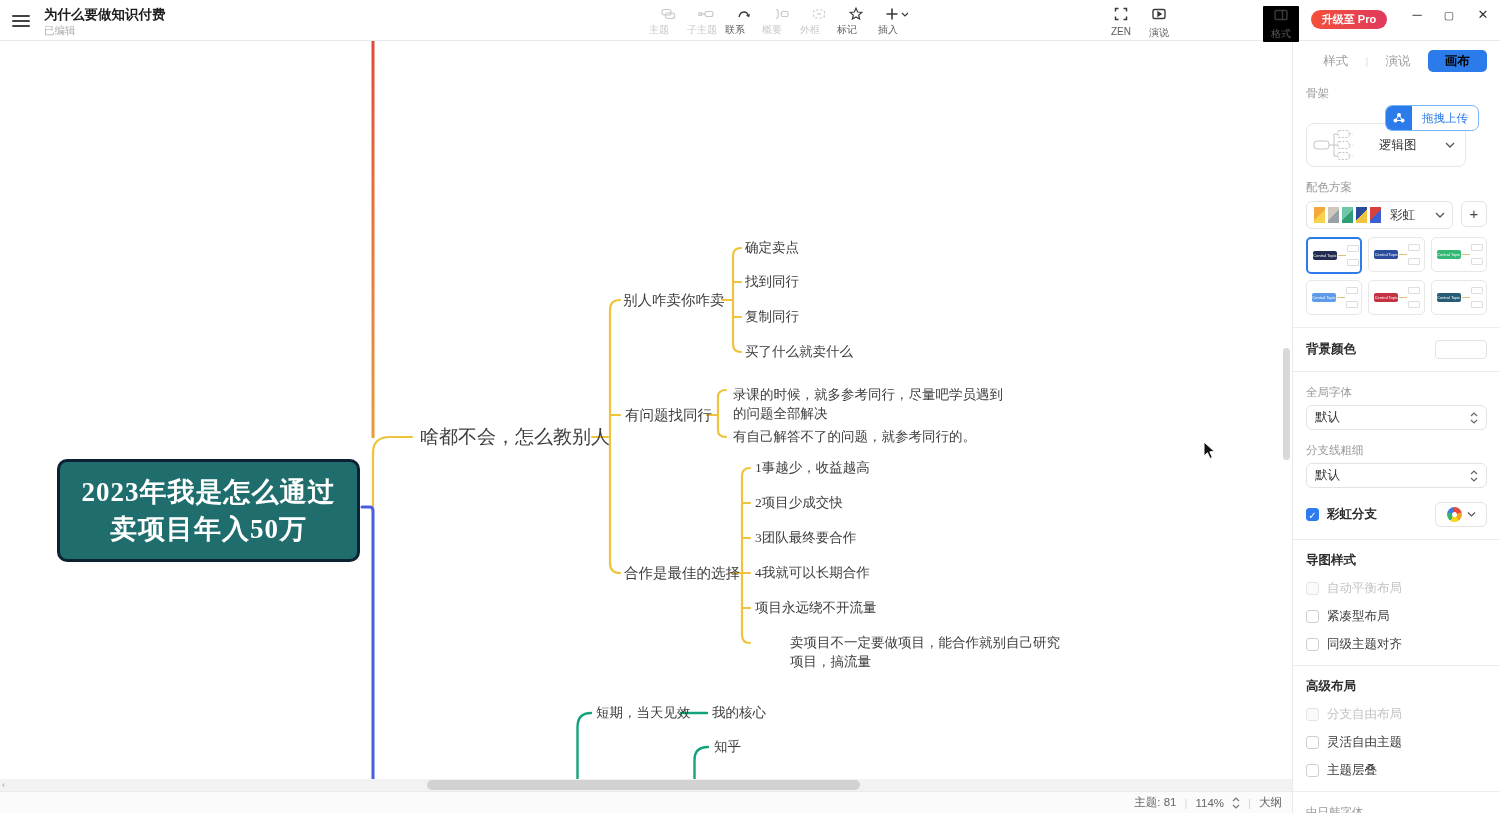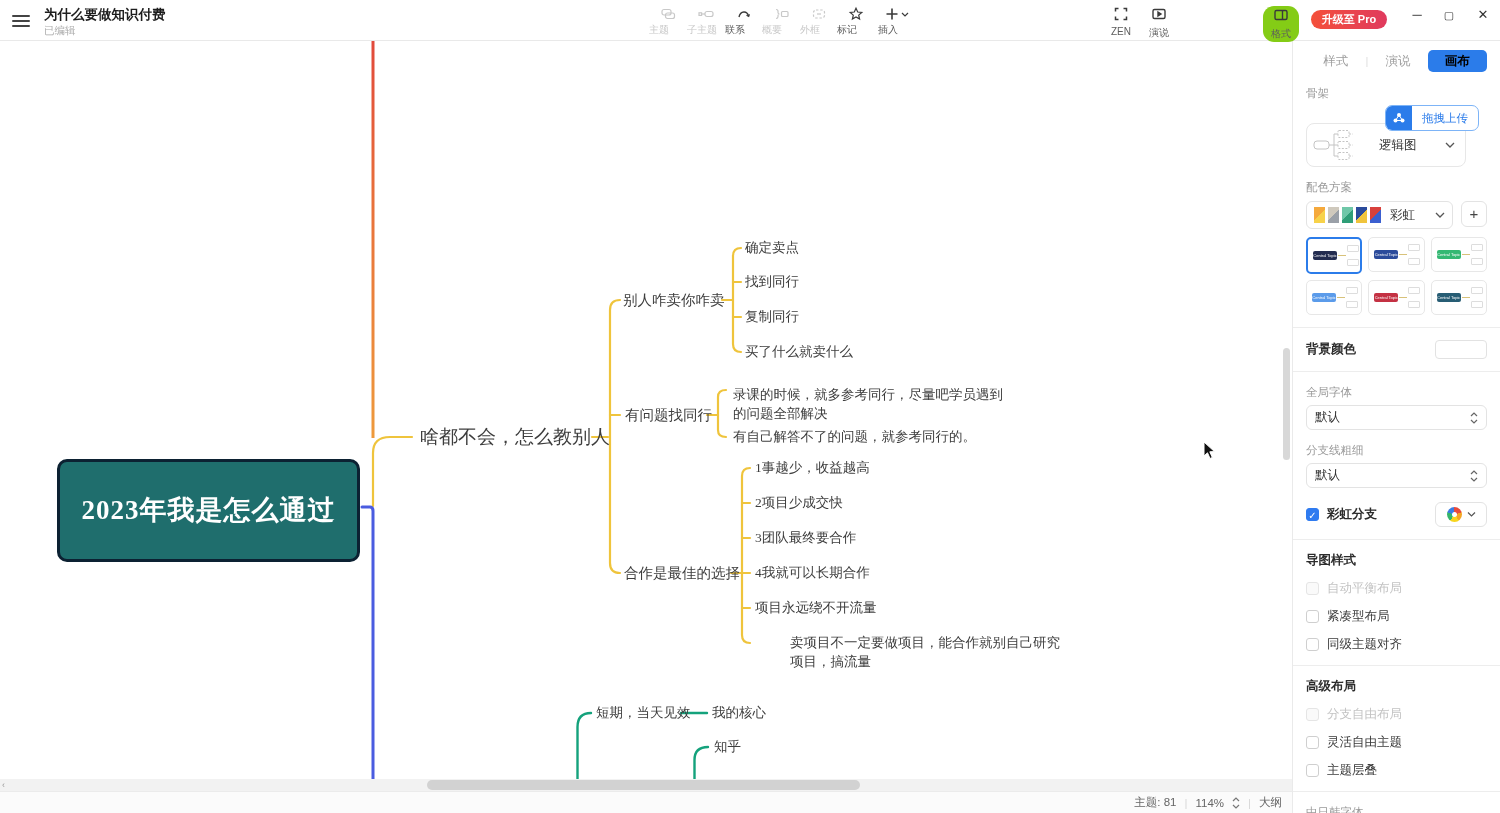--- a/index.html
+++ b/index.html
@@ -12,21 +12,21 @@
   .hamburger span{display:block;height:2px;background:#444;margin:3px 0;border-radius:1px;}
   .doc-title{position:absolute;left:44px;top:6px;}
   .doc-title .t{font-size:13.5px;font-weight:bold;color:#1d1d1d;}
   .doc-title .s{font-size:10.5px;color:#ababab;margin-top:0;}
   .tool{position:absolute;top:6px;width:38px;text-align:left;}
   .tool svg{display:block;margin:0 auto;}
   .tool .lbl{font-size:10px;color:#5c5c5c;margin-top:1px;}
   .tool.disabled .lbl{color:#c8c8c8;}
   .tool.disabled svg *{stroke:#c8c8c8 !important;fill:none;}
   .tb-right{position:absolute;top:6px;text-align:center;}
-  .fmt-active{background:#84cc16;border-radius:11px;}
+  .fmt-active{background:#000000;border-radius:1px;}
   .upgrade{position:absolute;left:1311px;top:10px;width:76px;height:19px;border-radius:10px;
            background:linear-gradient(90deg,#f4503a,#e03a5e);color:#fff;font-size:11px;
            font-weight:bold;text-align:center;line-height:19px;cursor:pointer;}
   .winbtn{position:absolute;top:2px;width:30px;height:26px;text-align:center;line-height:26px;
           font-size:13px;color:#333;cursor:pointer;}
   
   .canvas{position:absolute;left:0;top:40px;width:1292px;height:773px;overflow:hidden;background:#fff;}
   .canvas svg.map{position:absolute;left:0;top:-40px;}
   .ln-y{stroke:#EFC43C;stroke-width:2.2;fill:none;stroke-linecap:round;}
   .ln-b{stroke:#4A5CE0;stroke-width:3;fill:none;stroke-linecap:round;}
@@ -243,20 +243,21 @@
       <path class="ln-y" d="M742,573 H750"></path>
       <path class="ln-y" d="M742,608 H750"></path>
 
       <path class="ln-g" d="M577.5,781 L577.5,727 Q577.5,713 591,713"></path>
       <path class="ln-g" d="M681,713 H707"></path>
       <path class="ln-g" d="M694.5,781 L694.5,760 Q694.5,747 708,747"></path>
     </svg>
 
     <div class="root-topic">
       <div>2023年我是怎么通过</div>
+      <div>卖项目年入50万</div>
     </div>
 
     <div class="mnode l1" style="left:420px;top:397px">啥都不会，怎么教别人</div>
     <div class="mnode l2" style="left:623px;top:260px">别人咋卖你咋卖</div>
     <div class="mnode l3" style="left:745px;top:208px">确定卖点</div>
     <div class="mnode l3" style="left:745px;top:242px">找到同行</div>
     <div class="mnode l3" style="left:745px;top:277px">复制同行</div>
     <div class="mnode l3" style="left:745px;top:312px">买了什么就卖什么</div>
     <div class="mnode l2" style="left:625px;top:375px">有问题找同行</div>
     <div class="mnode l3 wrap" style="left:733px;top:364px">录课的时候，就多参考同行，尽量吧学员遇到的问题全部解决</div>

